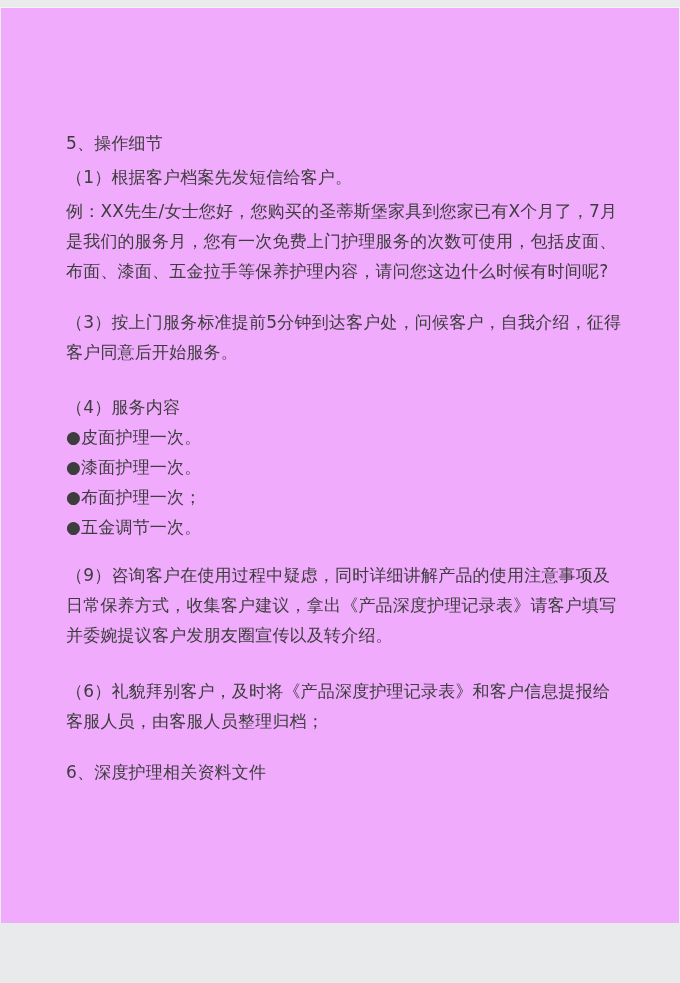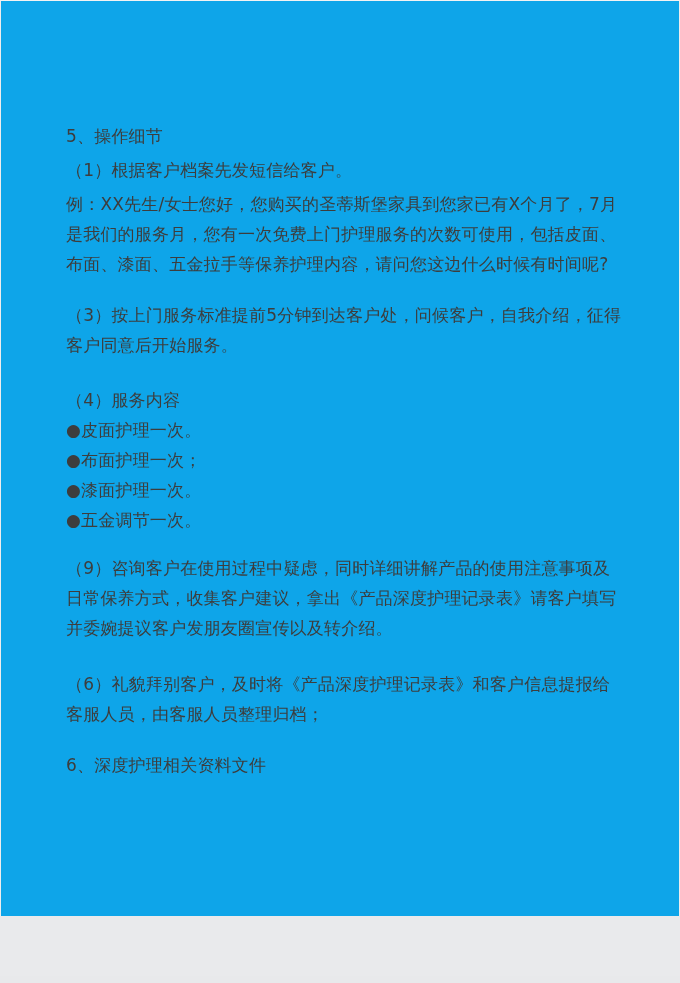--- a/index.html
+++ b/index.html
@@ -7,25 +7,25 @@
     margin: 0;
     padding: 0;
     width: 680px;
     height: 983px;
     background: #e9eaec;
     font-family: "DejaVu Sans", "Liberation Sans", sans-serif;
     overflow: hidden;
   }
   .page {
     position: absolute;
-    top: 0;
+    top: 7px;
     left: 0;
     width: 680px;
     height: 916px;
-    background: #0ea5e9;
+    background: #f0abfc;
     border-left: 1px solid #ededee;
     border-right: 1px solid #ededee;
     border-top: 1px solid #f2f2f3;
   }
   .bottom-strip {
     position: absolute;
     left: 0;
     bottom: 0;
     width: 680px;
     height: 7px;
@@ -66,23 +66,23 @@
 
     <p class="g4">例：XX先生/女士您好，您购买的圣蒂斯堡家具到您家已有X个月了，7月是我们的服务月，您有一次免费上门护理服务的次数可使用，包括皮面、布面、漆面、五金拉手等保养护理内容，请问您这边什么时候有时间呢?</p>
 
 
     <p class="g21">（3）按上门服务标准提前5分钟到达客户处，问候客户，自我介绍，征得客户同意后开始服务。</p>
 
     <p class="g25">（4）服务内容</p>
 
     <p>●皮面护理一次。</p>
 
+    <p>●漆面护理一次。</p>
+
     <p>●布面护理一次；</p>
-
-    <p>●漆面护理一次。</p>
 
     <p>●五金调节一次。</p>
 
     <p class="g18">（9）咨询客户在使用过程中疑虑，同时详细讲解产品的使用注意事项及日常保养方式，收集客户建议，拿出《产品深度护理记录表》请客户填写并委婉提议客户发朋友圈宣传以及转介绍。</p>
 
     <p class="g26">（6）礼貌拜别客户，及时将《产品深度护理记录表》和客户信息提报给客服人员，由客服人员整理归档；</p>
 
     <p class="g21">6、深度护理相关资料文件</p>
 
   </div>

